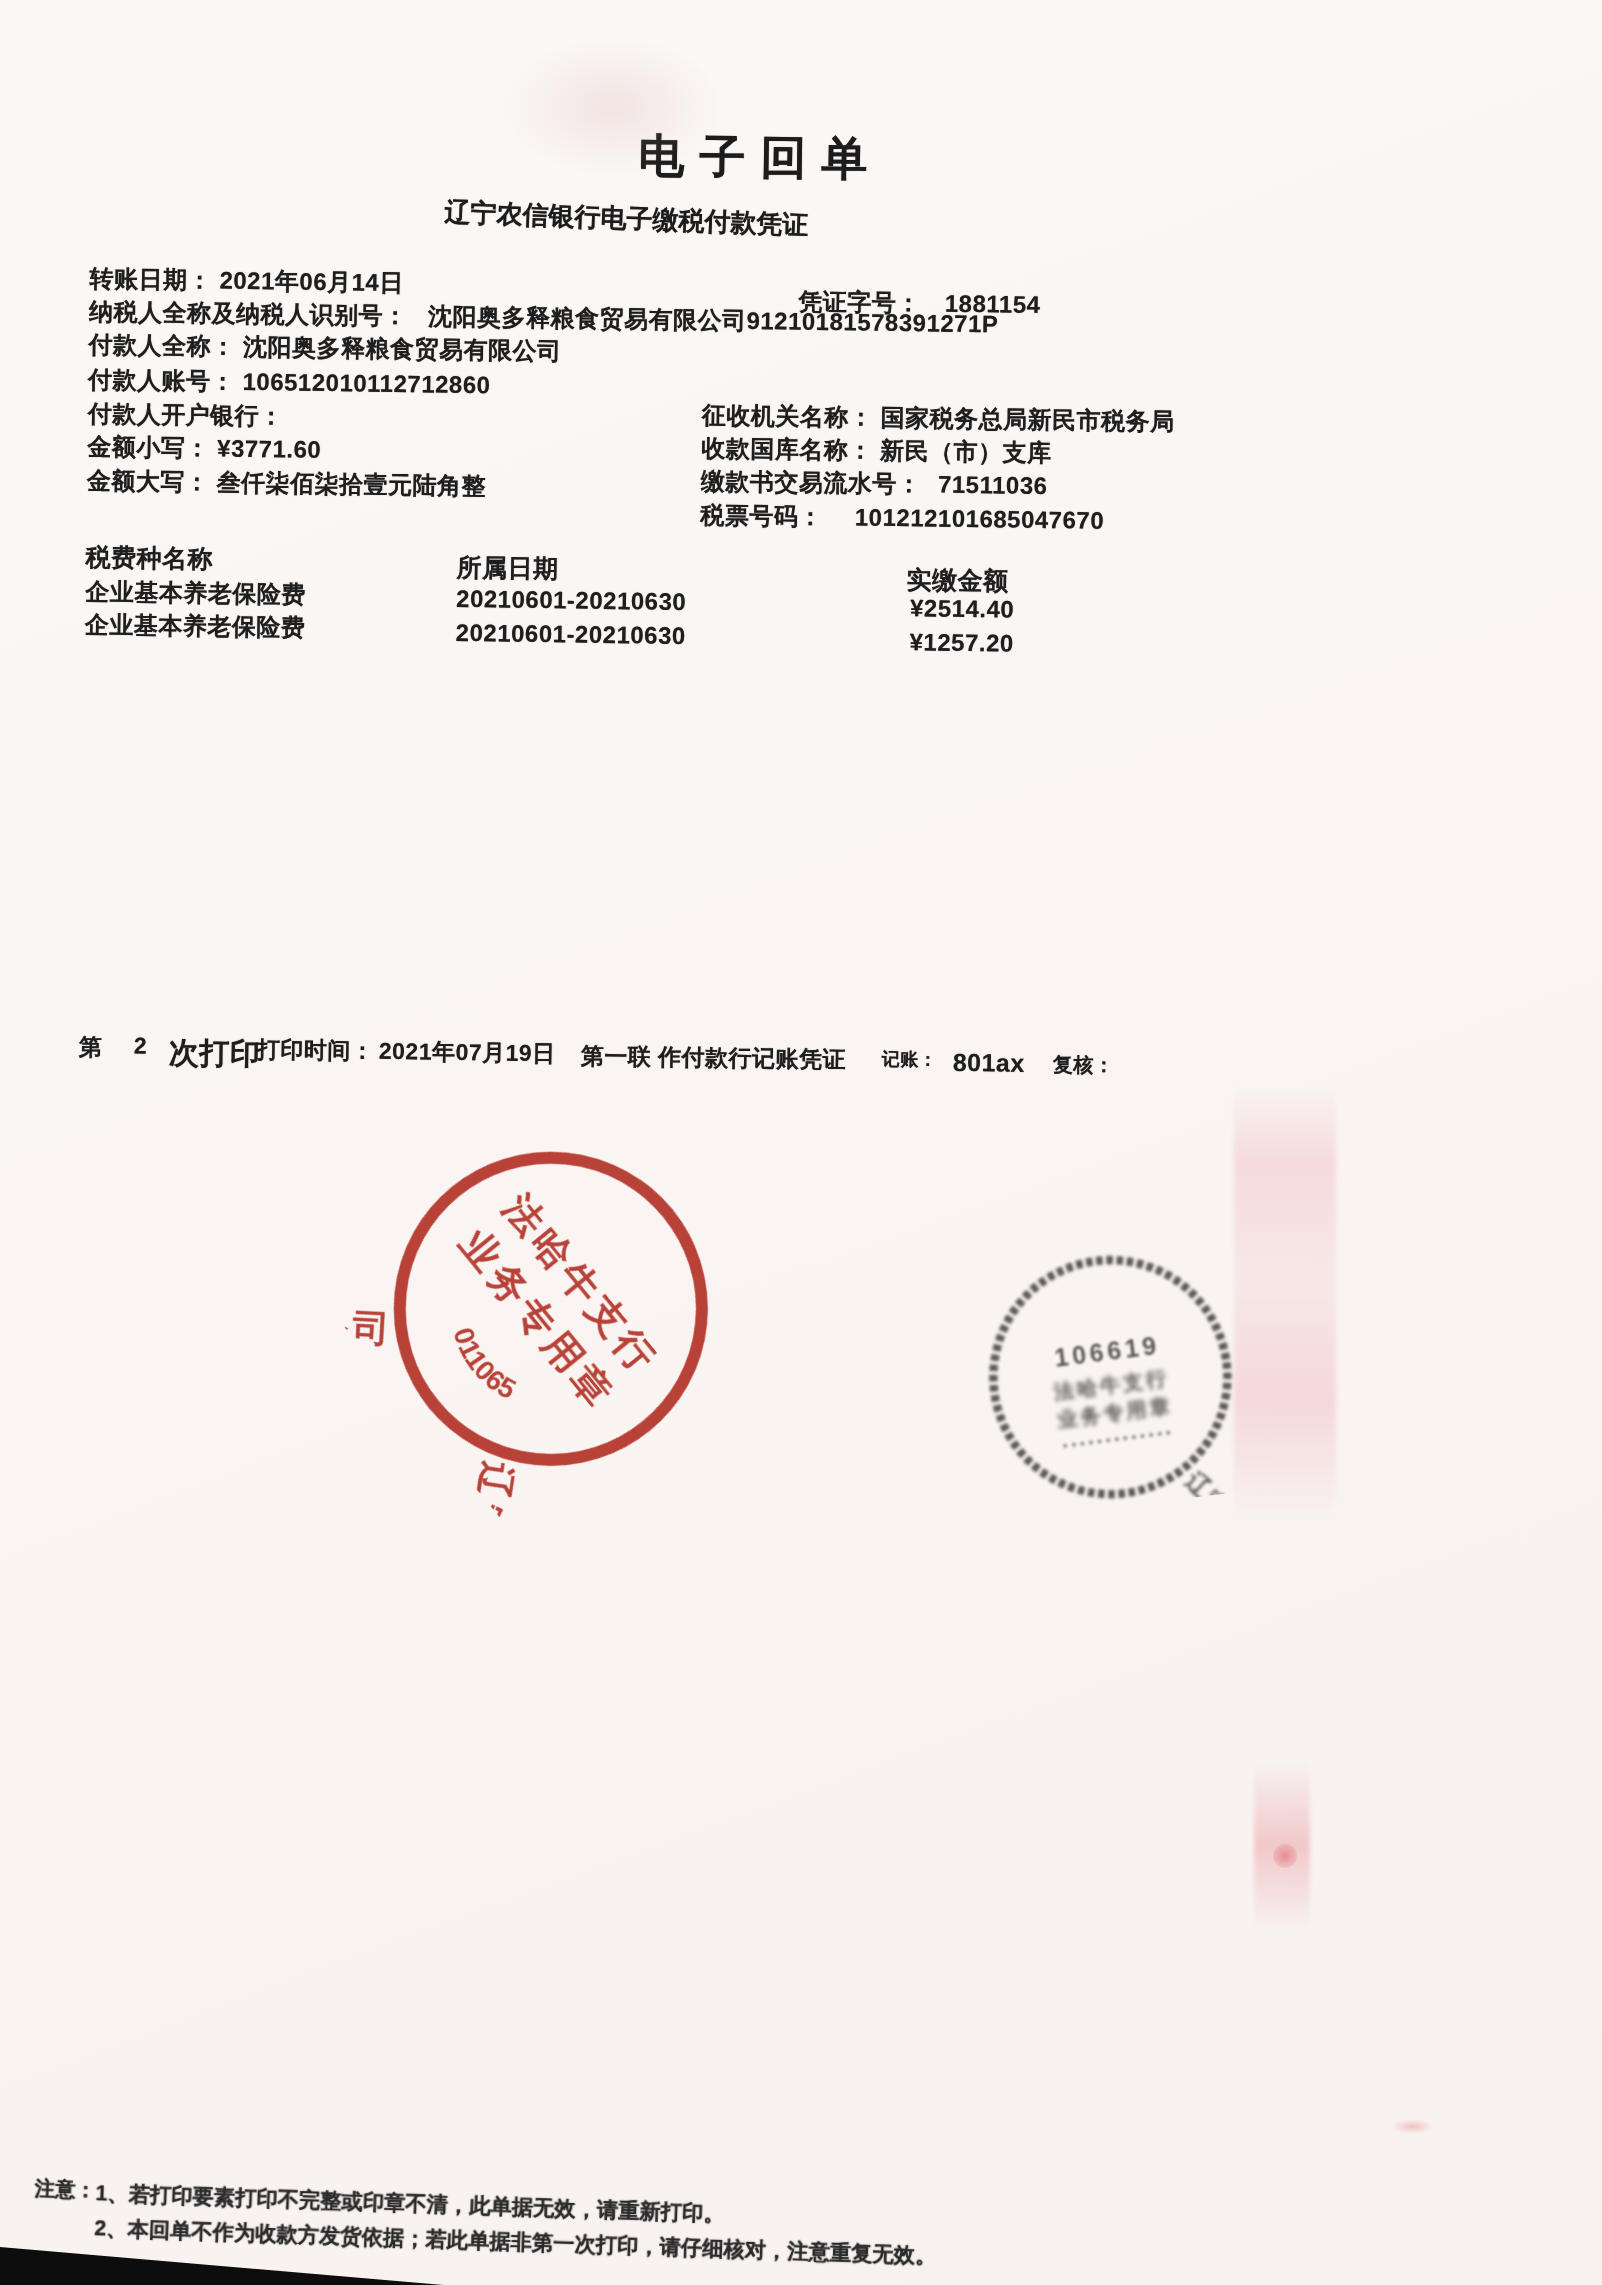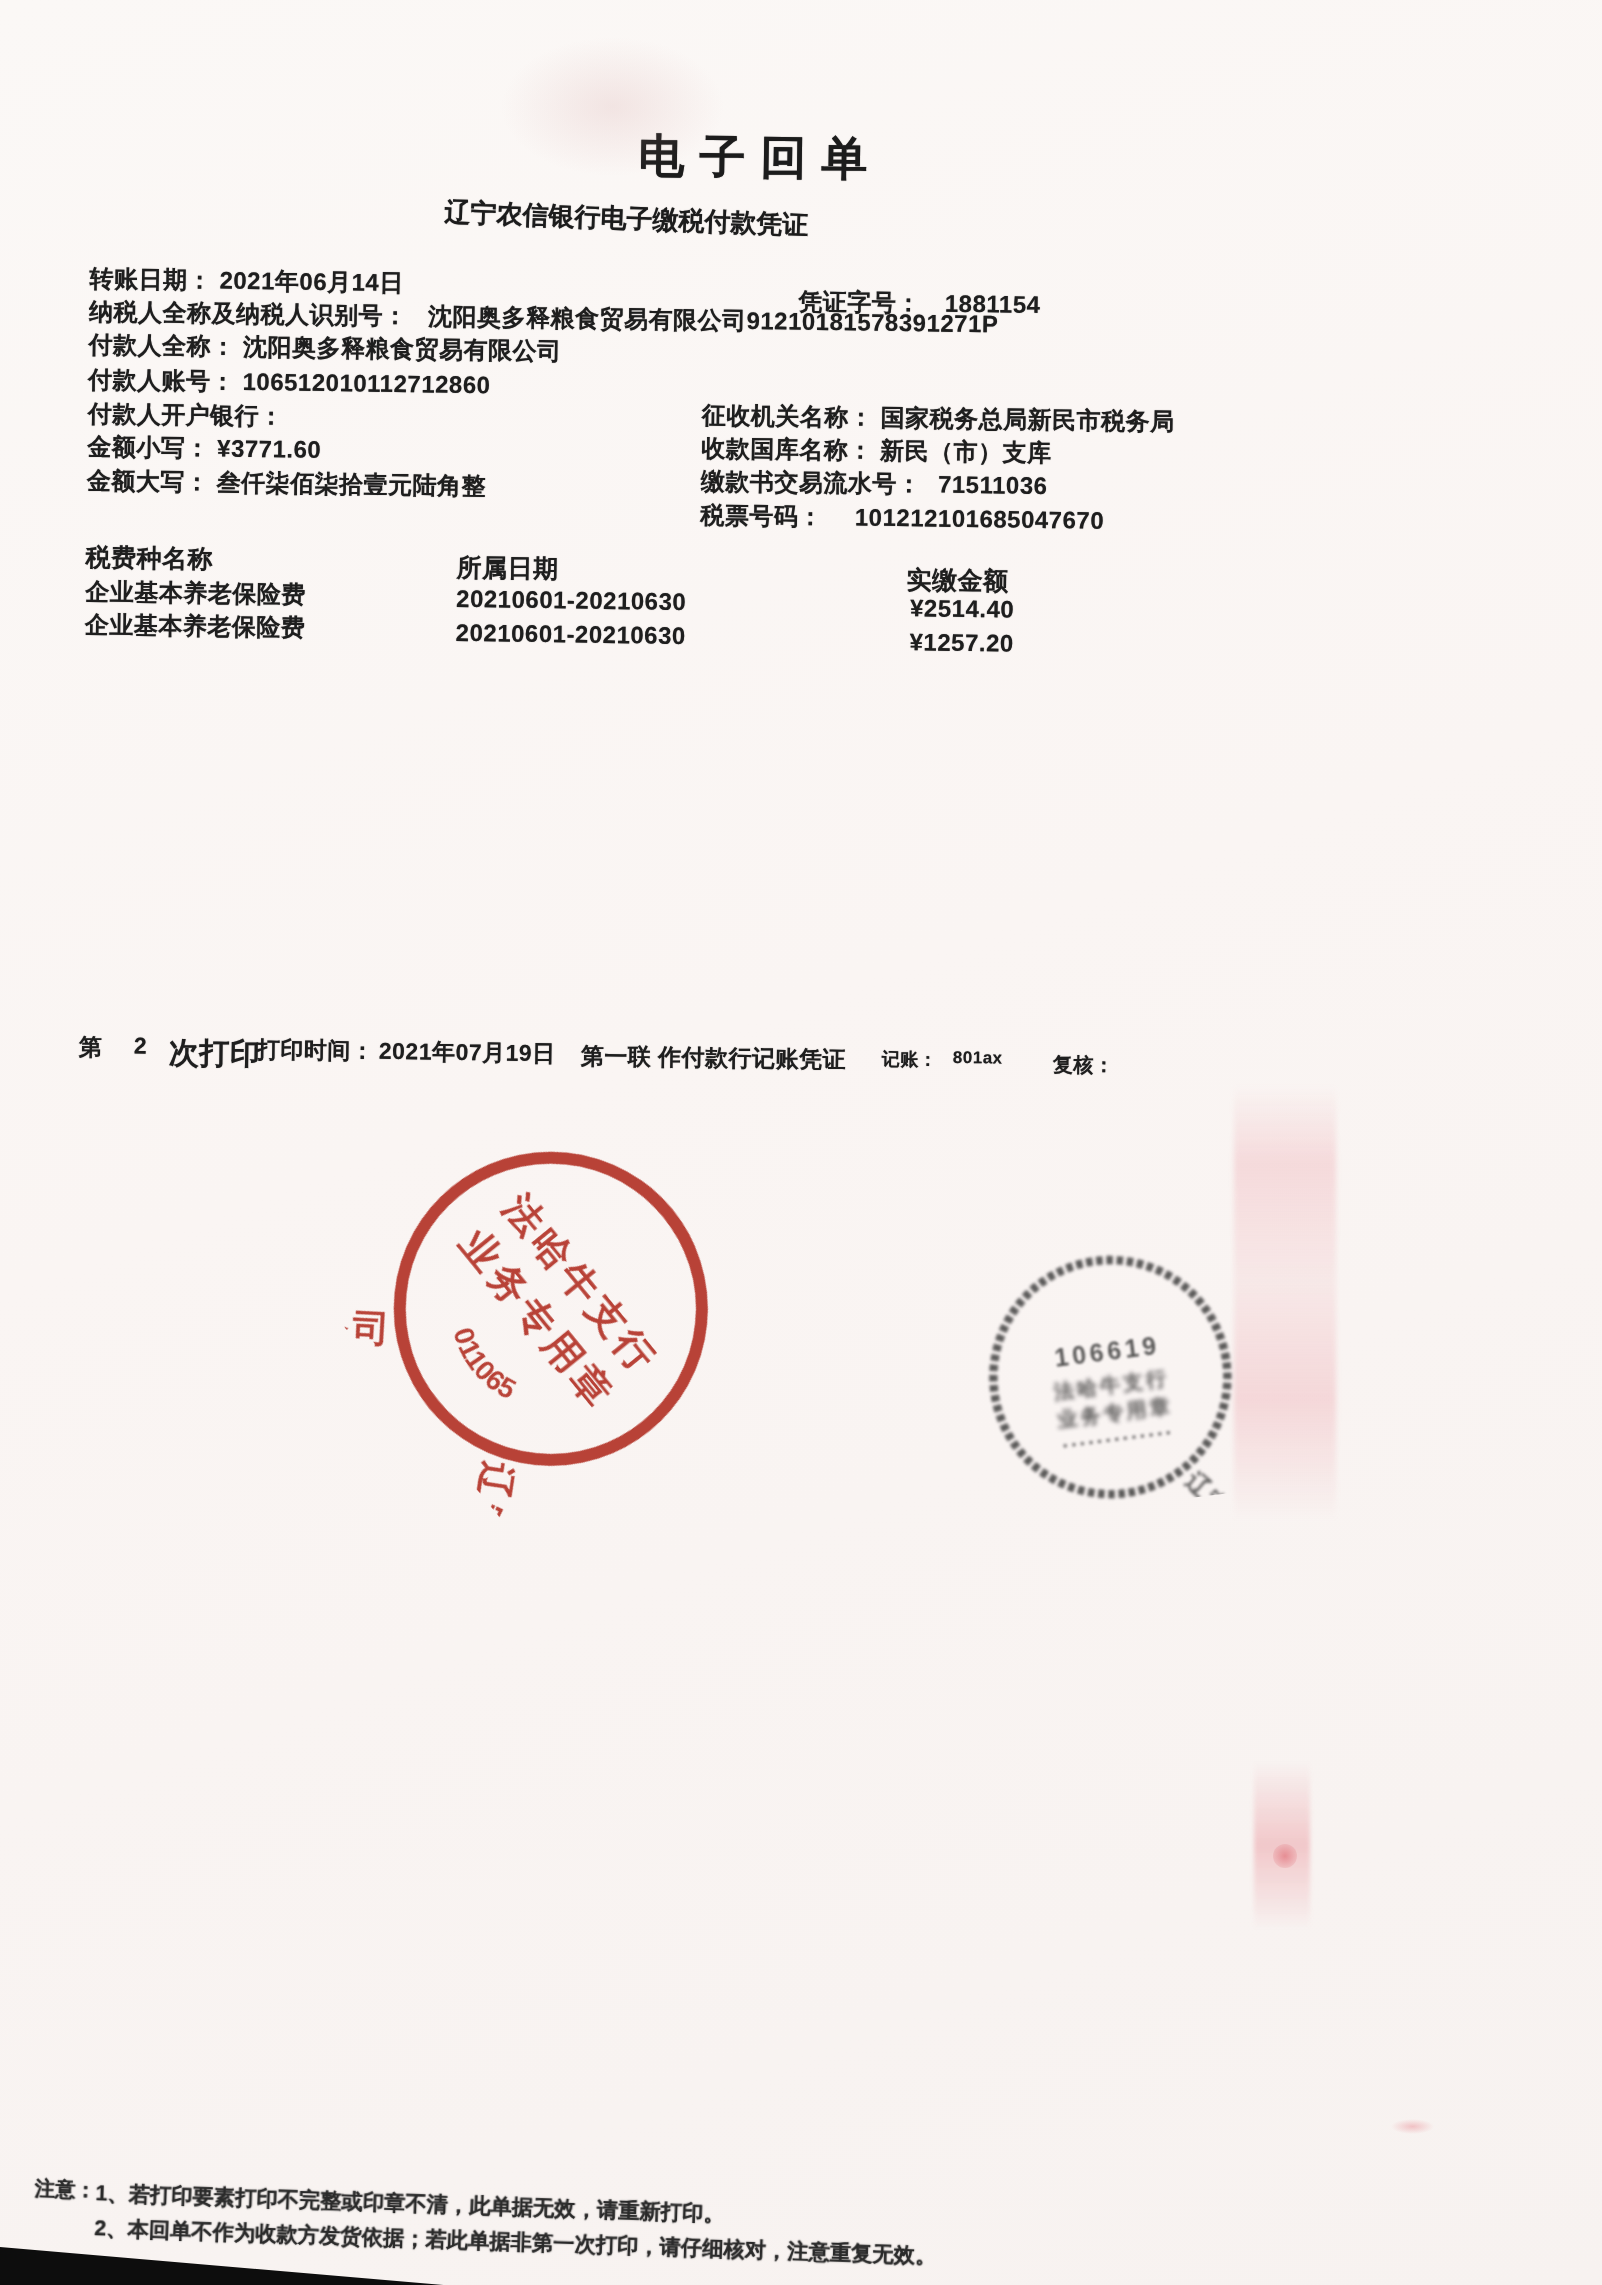--- a/index.html
+++ b/index.html
@@ -89,21 +89,21 @@
     </div>
 
     <div>
       <span class="f" style="left:93px;top:1031px;font-size:23px">第</span>
       <span class="f" style="left:148px;top:1031px;font-size:23px">2</span>
       <span class="f" style="left:183px;top:1031px;font-size:30px">次打印</span>
       <span class="f" style="left:271px;top:1031px;font-size:23px">打印时间：</span>
       <span class="f" style="left:393px;top:1031px;font-size:23px">2021年07月19日</span>
       <span class="f" style="left:595px;top:1033px;font-size:23px">第一联 作付款行记账凭证</span>
       <span class="f" style="left:896px;top:1035px;font-size:18px">记账：</span>
-      <span class="f" style="left:967px;top:1035px;font-size:17px">801ax</span>
+      <span class="f" style="left:967px;top:1035px;font-size:25px">801ax</span>
       <span class="f" style="left:1067px;top:1037px;font-size:20px">复核：</span>
     </div>
 
     <div class="stamp" style="left:397px;top:1130px;width:343px;height:343px;transform:rotate(50deg);opacity:.88;filter:blur(0.4px);">
       <svg width="343" height="343" viewBox="0 0 370 370">
         <defs>
           <path id="rring" d="M 185 315 A 130 130 0 1 1 184.9 315"></path>
           <path id="rnum" d="M 77 185 A 108 108 0 0 0 293 185"></path>
         </defs>
         <circle cx="185" cy="185" r="163" fill="none" stroke="#b02a1e" stroke-width="13"></circle>

